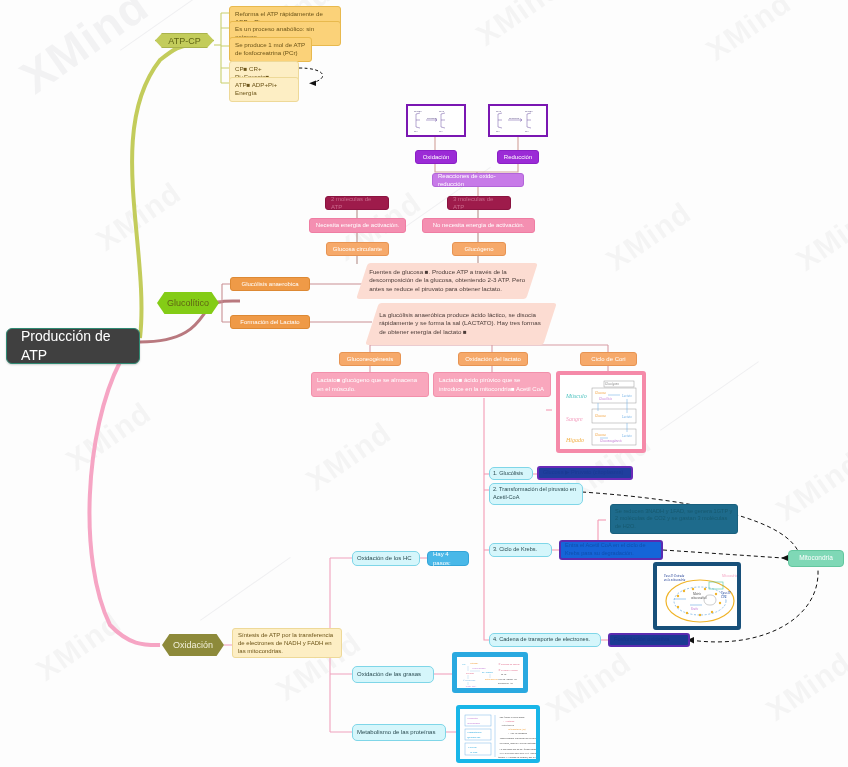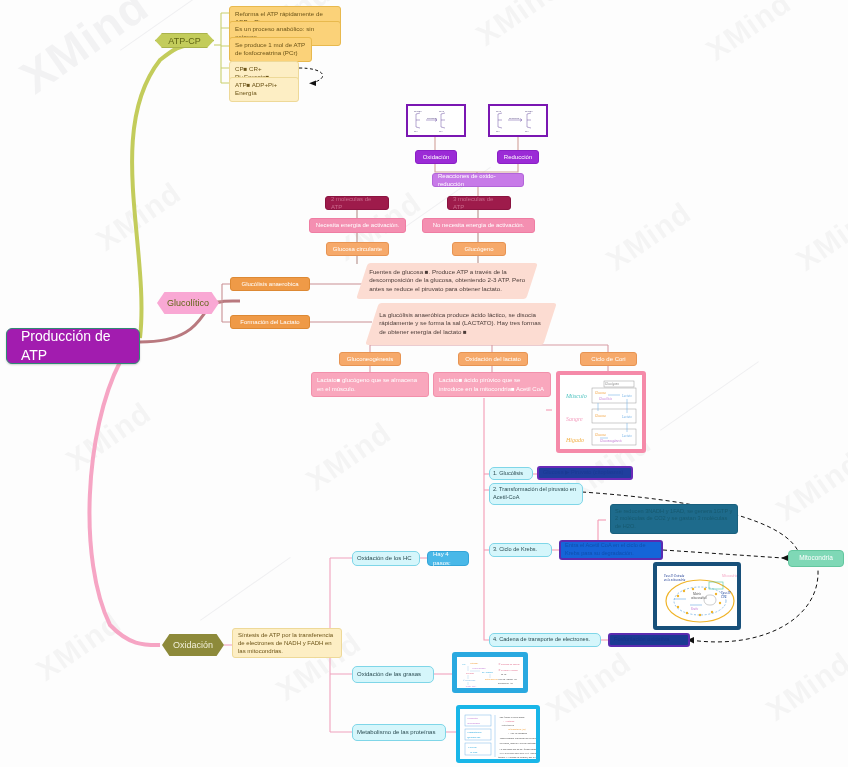--- a/index.html
+++ b/index.html
@@ -46,42 +46,42 @@
     position: absolute;
     display: flex;
     align-items: center;
     font-size: 6.2px;
     line-height: 1.35;
     padding: 3px 5px;
     border-radius: 3px;
     white-space: normal;
   }
   .node.center {
-    background: #a21caf;
+    background: #404040;
     border: 1px solid #2f8a73;
     color: #ffffff;
     font-size: 14px;
     border-radius: 6px;
     padding: 10px 14px;
     box-shadow: 0 1px 2px rgba(0,0,0,0.18);
     justify-content: center;
   }
   
   .hexwrap {
     position: absolute;
     display: flex;
     align-items: center;
     justify-content: center;
     font-size: 9px;
     color: #ffffff;
     text-align: center;
     clip-path: polygon(12% 0%, 88% 0%, 100% 50%, 88% 100%, 12% 100%, 0% 50%);
   }
   .hex-olive { background: #c3cc5b; border: 1px solid #aab34c; color:#5f6414; }
-  .hex-olive2 { background: #f9a8d4; color:#5f6414; }
+  .hex-olive2 { background: #84cc16; color:#5f6414; }
   .hex-dark { background: #8d8a3a; color:#f2f0d9; }
 
   .amber {
     background: #fbd279;
     border: 1px solid #e8b94e;
     color: #6c5418;
   }
   .amber-soft {
     background: #fdeec4;
     border: 1px solid #eed998;

